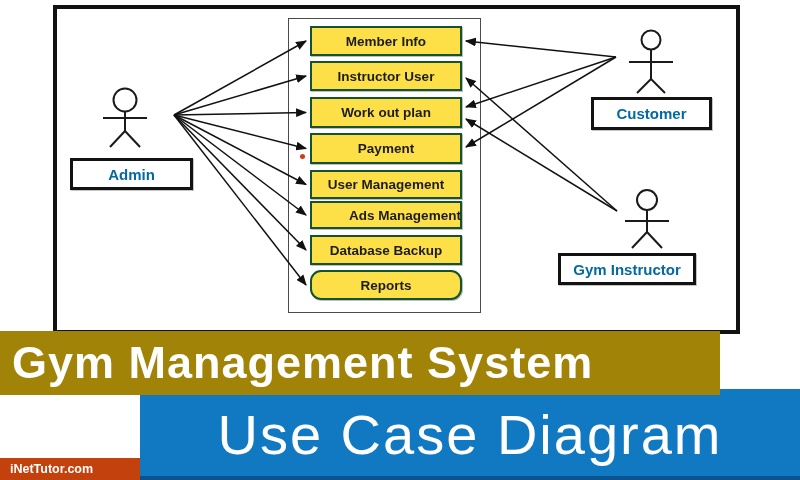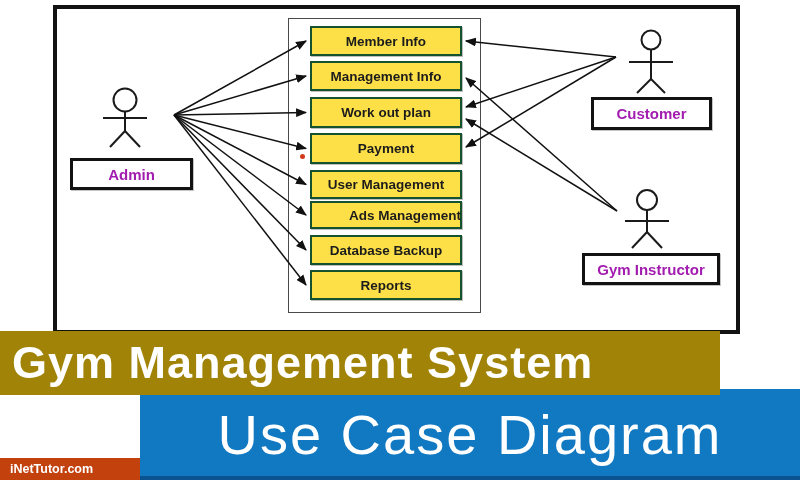--- a/index.html
+++ b/index.html
@@ -13,25 +13,25 @@
                      border:1.5px solid #4a4a4a; background:#fff; box-sizing:border-box; }
 
   .uc-box { position:absolute; left:310px; width:152px; box-sizing:border-box;
             border:2px solid #14532d; background:#fde047;
             display:flex; align-items:center; justify-content:center;
             font-size:13.5px; font-weight:700; color:#1c1c1c; white-space:nowrap;
             box-shadow:1px 1px 0 rgba(110,110,110,.45); }
 
   .actor-label { position:absolute; box-sizing:border-box; border:3px solid #121212; background:#fff;
                  display:flex; align-items:center; justify-content:center;
-                 font-size:15px; font-weight:700; color:#a21caf;
+                 font-size:15px; font-weight:700; color:#0369a1;
                  box-shadow:1px 1px 0 rgba(110,110,110,.4); }
   .actor-label.admin { left:70px; top:158px; width:123px; height:32px; }
   .actor-label.customer { left:591px; top:97px; width:121px; height:33px; }
-  .actor-label.instructor { left:582px; top:253px; width:138px; height:32px; }
+  .actor-label.instructor { left:558px; top:253px; width:138px; height:32px; }
 
   svg.overlay { position:absolute; left:0; top:0; width:800px; height:480px; z-index:1; }
 
   .red-dot { position:absolute; left:300px; top:154px; width:5px; height:5px;
              border-radius:50%; background:#d23a1e; z-index:2; }
 
   .banner-title { position:absolute; left:0; top:331px; width:720px; height:64px; z-index:4;
                   display:flex; align-items:center; padding-left:12px; box-sizing:border-box;
                   color:#ffffff; font-weight:700; font-size:45px; letter-spacing:1px; white-space:nowrap; }
   .banner-subtitle { position:absolute; left:140px; top:389px; width:660px; height:91px; z-index:3;
@@ -46,27 +46,27 @@
 </head>
 <body>
 
 <div class="page">
 
   <div class="diagram-box"></div>
   <div class="system-boundary"></div>
 
   <div id="uc-boxes">
       <div class="uc-box" style="top: 26px; height: 30px;">Member Info</div>
-      <div class="uc-box" style="top: 61px; height: 30px;">Management Info</div>
+      <div class="uc-box" style="top: 61px; height: 30px;">Instructor User</div>
       <div class="uc-box" style="top: 97px; height: 31px;">Work out plan</div>
       <div class="uc-box" style="top: 133px; height: 31px;">Payment</div>
       <div class="uc-box" style="top: 170px; height: 29px;">User Management</div>
       <div class="uc-box" style="top: 201px; height: 28px; padding-left: 38px;">Ads Management</div>
       <div class="uc-box" style="top: 235px; height: 30px;">Database Backup</div>
-      <div class="uc-box" style="top: 270px; height: 30px;">Reports</div>
+      <div class="uc-box" style="top: 270px; height: 30px; border-radius: 11px;">Reports</div>
     </div>
 
   <div class="actor-label admin">Admin</div>
   <div class="actor-label customer">Customer</div>
   <div class="actor-label instructor">Gym Instructor</div>
 
   <svg class="overlay" viewBox="0 0 800 480">
     <defs>
       <marker id="arrowhead" viewBox="0 0 10 8" refX="9" refY="4" markerWidth="11" markerHeight="9" orient="auto" markerUnits="userSpaceOnUse">
         <path d="M0,0 L10,4 L0,8 Z" fill="#111111"></path>

